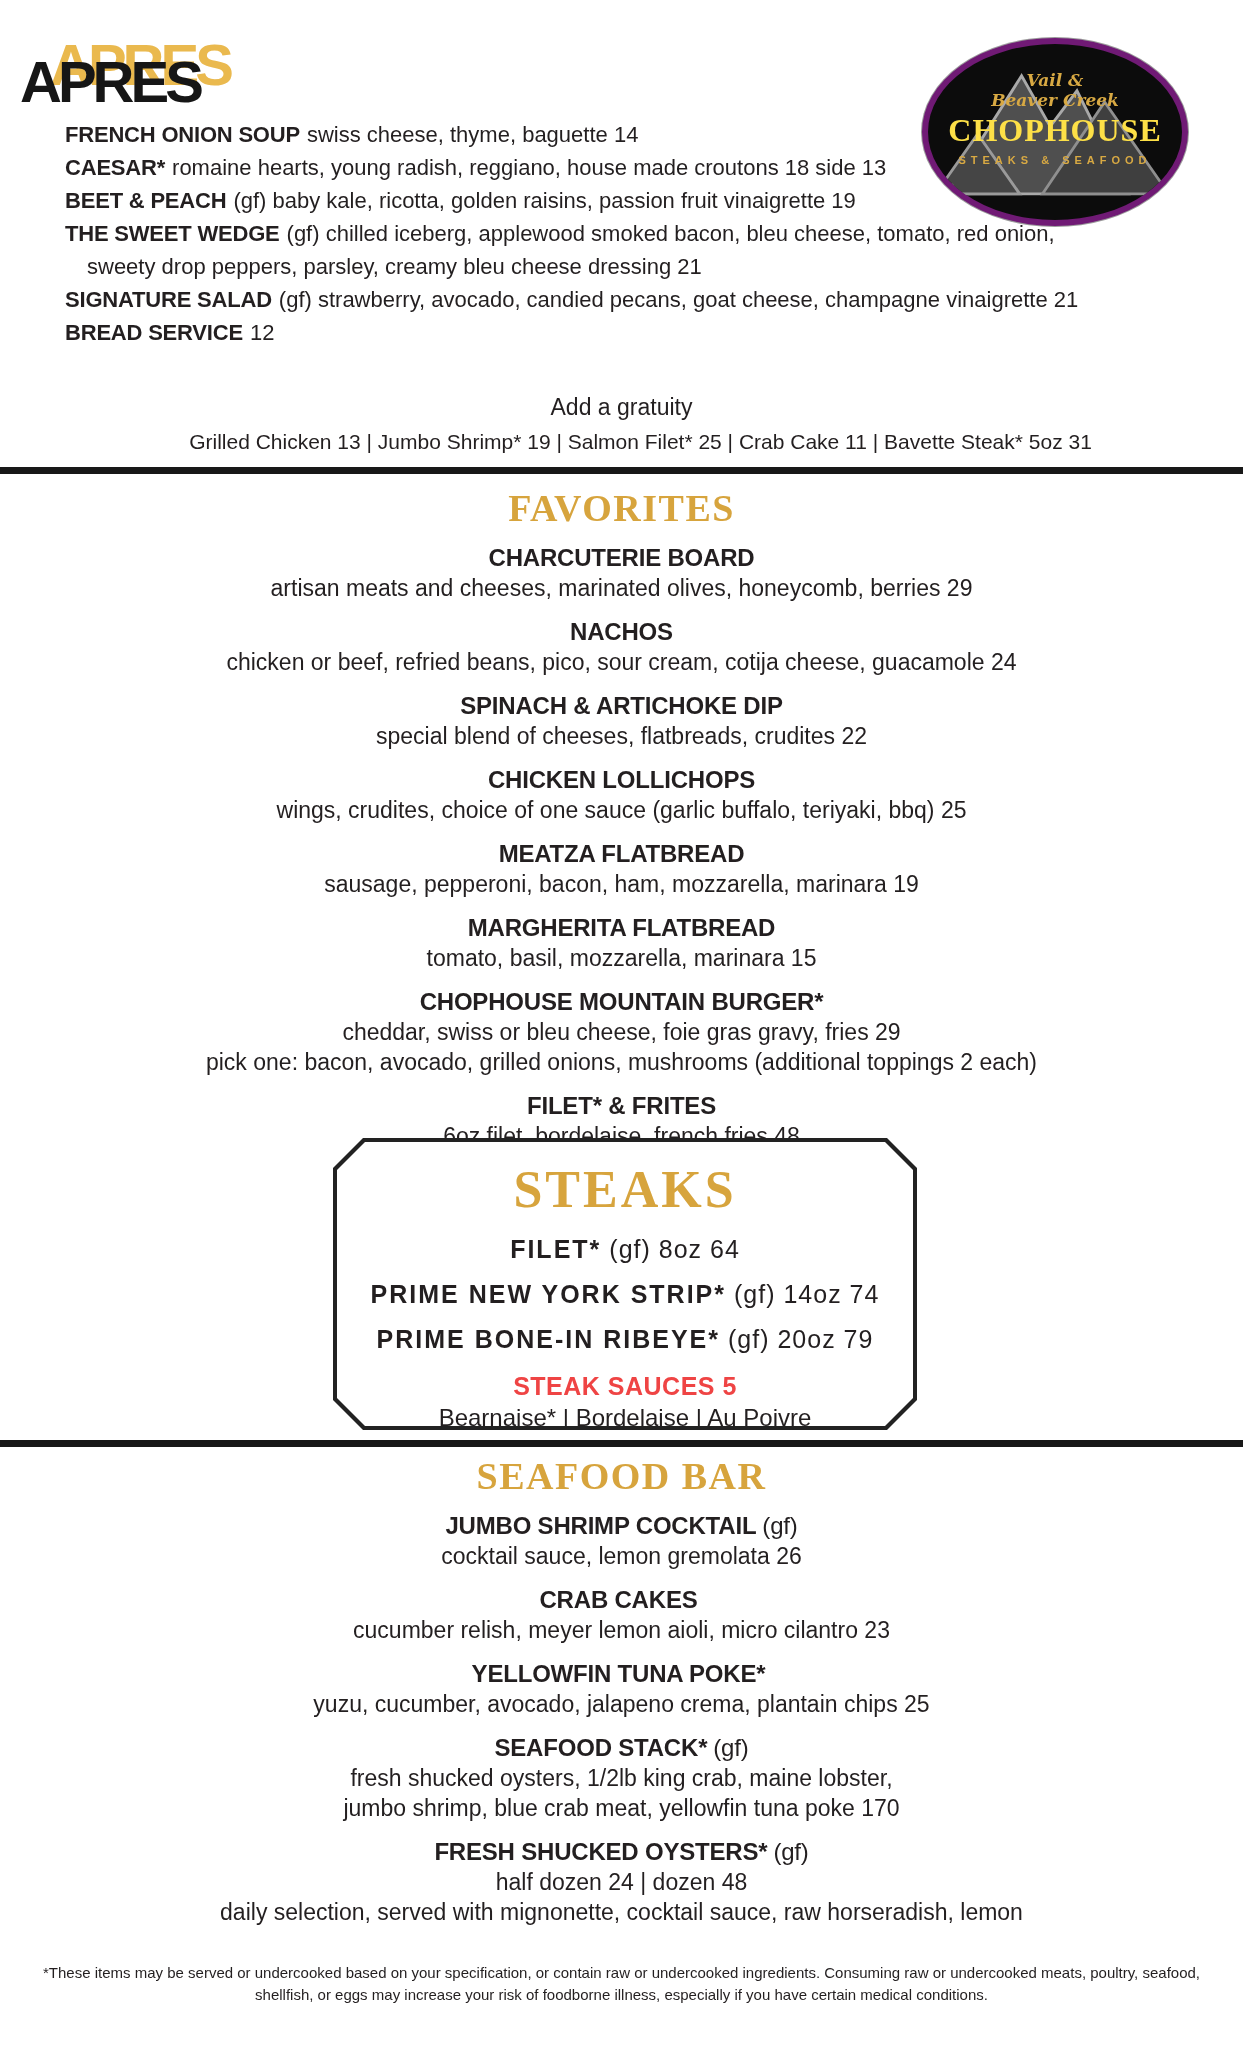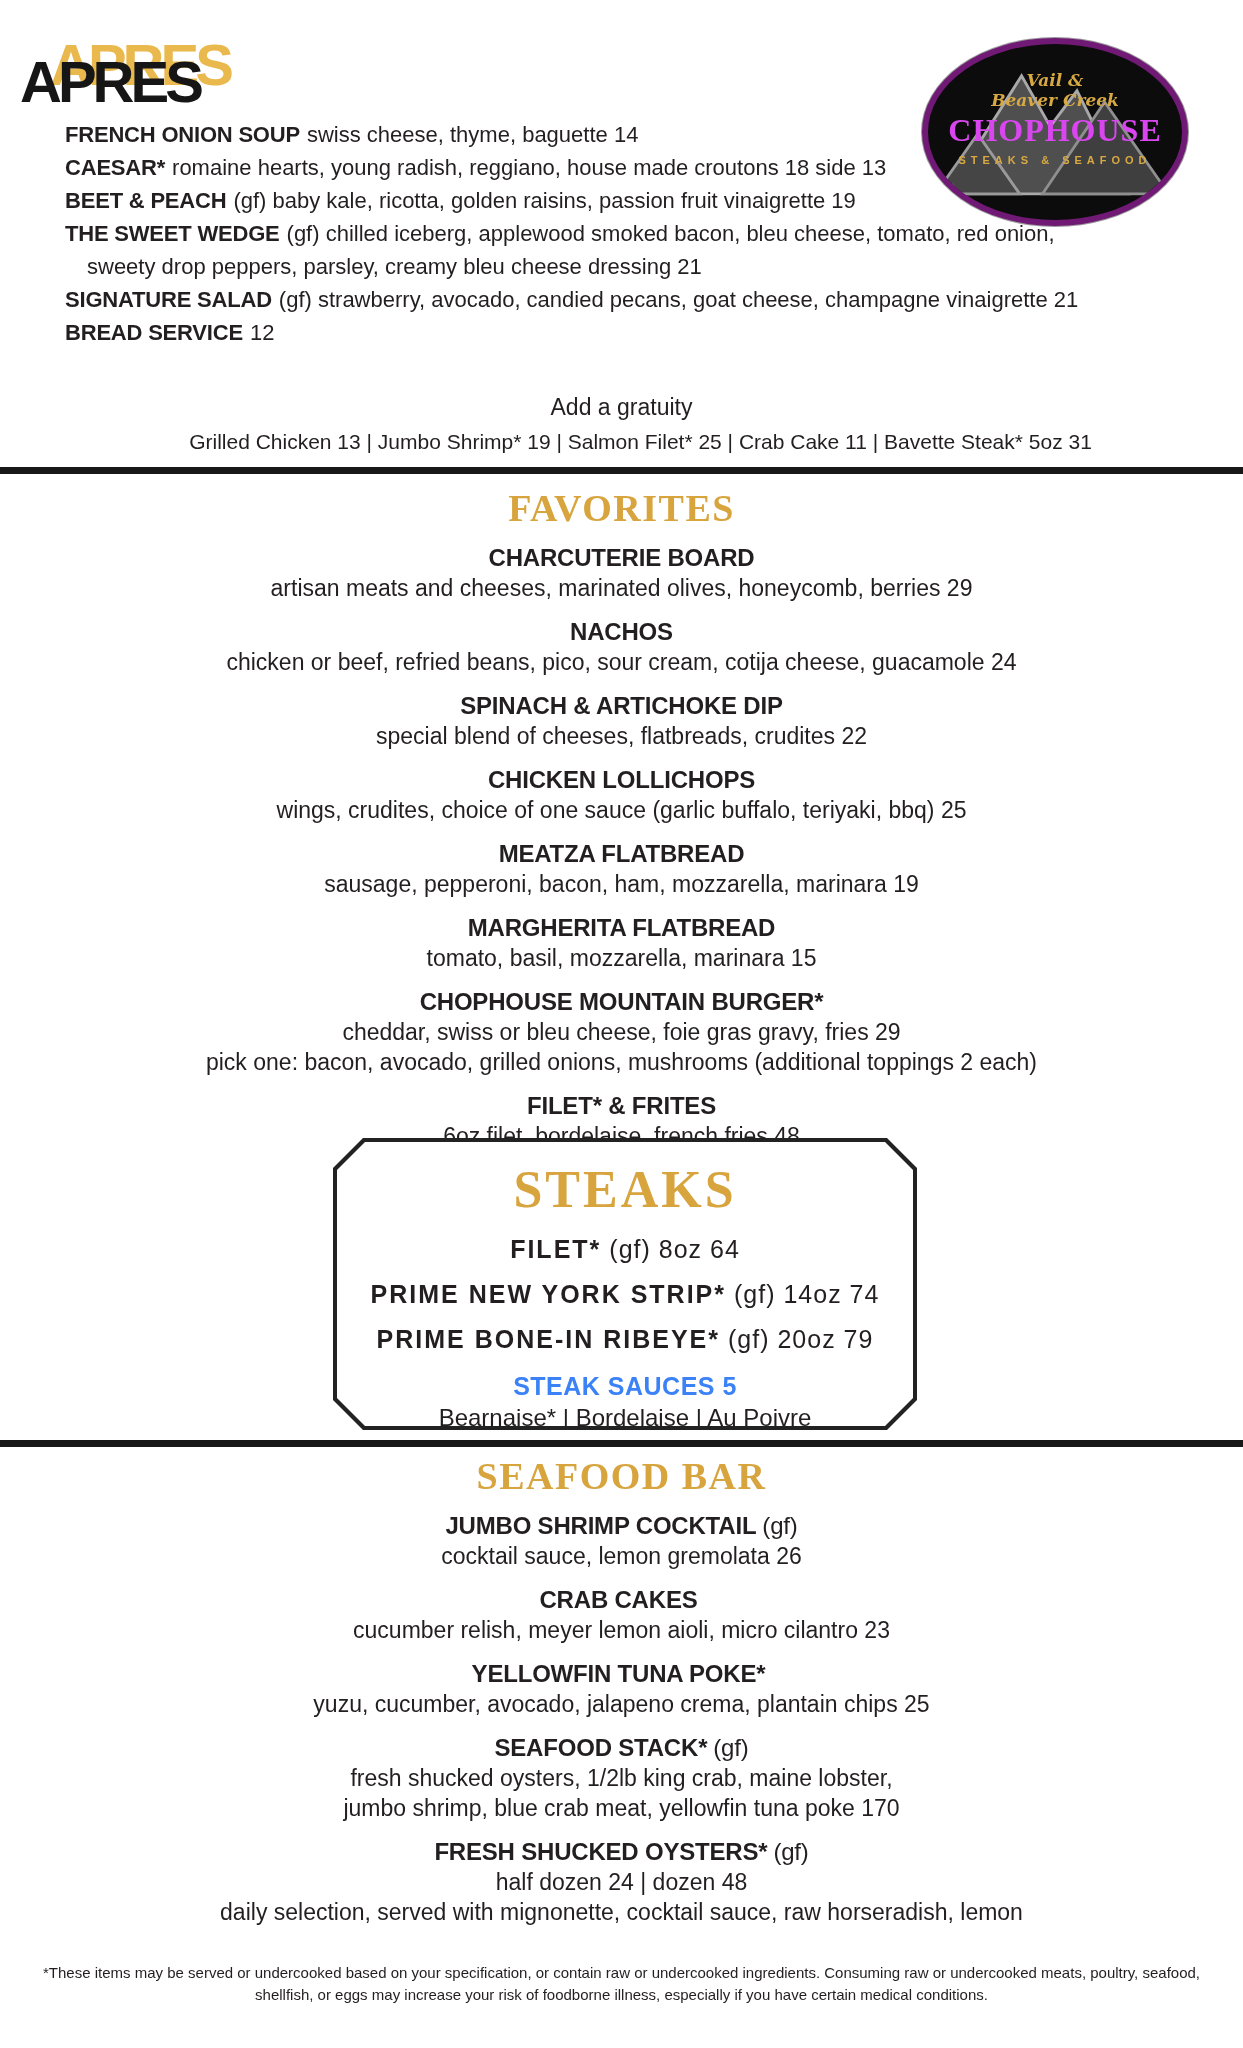--- a/index.html
+++ b/index.html
@@ -21,21 +21,21 @@
     box-shadow:0 0 0 1px #9b9b9b;
   }
   .chop-mountains { position:absolute; left:0; top:0; width:100%; height:100%; }
   .chop-script {
     position:absolute; top:26px; left:0; right:0; text-align:center;
     font-family:"DejaVu Serif", serif; font-style:italic; font-weight:700;
     color:#d8a943; font-size:17px; line-height:20px;
   }
   .chop-name {
     position:absolute; top:68px; left:0; right:0; text-align:center;
-    font-family:"Liberation Serif", serif; font-weight:700; color:#d946ef;
+    font-family:"Liberation Serif", serif; font-weight:700; color:#fde047;
     font-size:32px; letter-spacing:1px;
   }
   .chop-tagline {
     position:absolute; top:110px; left:0; right:0; text-align:center;
     color:#d8a943; font-size:11px; font-weight:700; letter-spacing:5px;
   }
 
   
   .starters { position:absolute; top:118px; left:65px; right:30px; font-size:22px; line-height:33px; }
   .s-name { font-weight:700; letter-spacing:-0.2px; }
@@ -77,21 +77,21 @@
   .steaks-box-inner {
     position:absolute; left:4px; top:4px; right:4px; bottom:4px;
     background:#ffffff; text-align:center;
     clip-path:polygon(28px 0, calc(100% - 28px) 0, 100% 28px, 100% calc(100% - 28px),
                       calc(100% - 28px) 100%, 28px 100%, 0 calc(100% - 28px), 0 28px);
   }
   .steaks-title { font-size:52px; letter-spacing:3px; margin-top:18px; }
   .steak-item { margin-top:16px; font-size:25px; }
   .steak-name { font-weight:700; letter-spacing:2px; }
   .steak-detail { margin-left:8px; letter-spacing:1px; }
-  .sauces-title { margin-top:18px; font-size:25px; font-weight:700; color:#3b82f6; letter-spacing:0.5px; }
+  .sauces-title { margin-top:18px; font-size:25px; font-weight:700; color:#ef4444; letter-spacing:0.5px; }
   .sauces-options { margin-top:3px; font-size:24px; }
 
   
   .footer { position:absolute; top:1962px; left:10px; right:10px; text-align:center;
             font-size:15px; line-height:22px; }
   .foot-bold { font-weight:700; }
 </style>
 </head>
 <body>
 

